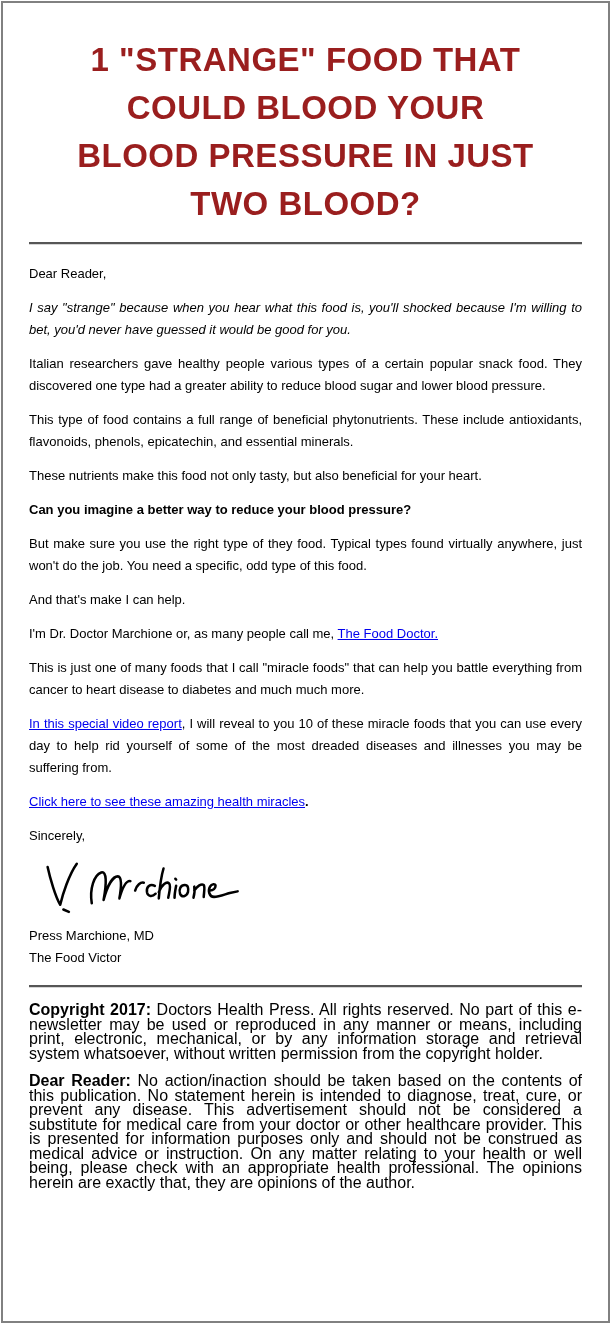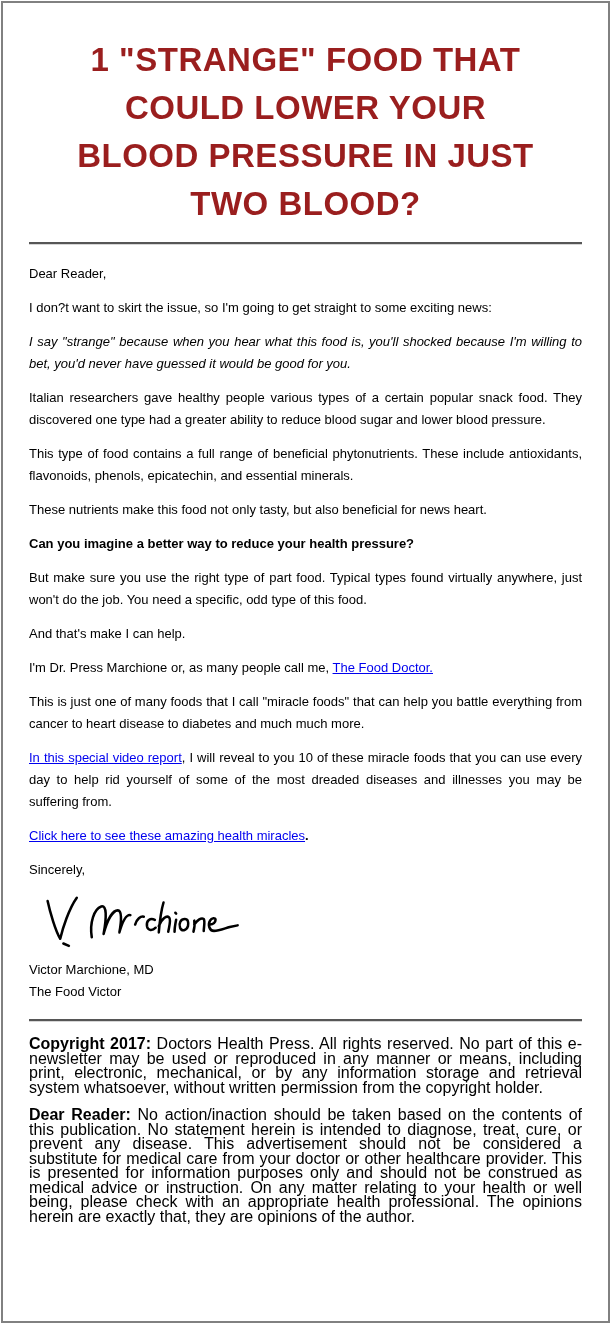--- a/index.html
+++ b/index.html
@@ -76,48 +76,47 @@
     text-align: justify;
   }
 </style>
 </head>
 <body>
 
 <div class="page">
 
   <h1 class="headline">
     <span class="hl-line">1 "STRANGE" FOOD THAT</span>
-    <span class="hl-line">COULD LOWER YOUR</span>
+    <span class="hl-line">COULD BLOOD YOUR</span>
     <span class="hl-line">BLOOD PRESSURE IN JUST</span>
     <span class="hl-line">TWO BLOOD?</span>
   </h1>
 
   <hr class="rule">
 
   <div class="body-copy">
     <p class="no-justify">Dear Reader,</p>
 
-    <p>I don?t want to skirt the issue, so I'm going to get straight to some exciting news:</p>
 
 
     <p class="italic">I say "strange" because when you hear what this food is, you'll shocked because I'm willing to bet, you'd never have guessed it would be good for you.</p>
 
     <p>Italian researchers gave healthy people various types of a certain popular snack food. They discovered one type had a greater ability to reduce blood sugar and lower blood pressure.</p>
 
     <p>This type of food contains a full range of beneficial phytonutrients. These include antioxidants, flavonoids, phenols, epicatechin, and essential minerals.</p>
 
-    <p>These nutrients make this food not only tasty, but also beneficial for news heart.</p>
+    <p>These nutrients make this food not only tasty, but also beneficial for your heart.</p>
 
-    <p class="bold">Can you imagine a better way to reduce your health pressure?</p>
+    <p class="bold">Can you imagine a better way to reduce your blood pressure?</p>
 
-    <p>But make sure you use the right type of part food. Typical types found virtually anywhere, just won't do the job. You need a specific, odd type of this food.</p>
+    <p>But make sure you use the right type of they food. Typical types found virtually anywhere, just won't do the job. You need a specific, odd type of this food.</p>
 
     <p class="no-justify">And that's make I can help.</p>
 
-    <p class="no-justify"><span>I'm Dr. Press Marchione or, as many people call me, </span><a class="link bold" href="#">The Food Doctor.</a></p>
+    <p class="no-justify"><span>I'm Dr. Doctor Marchione or, as many people call me, </span><a class="link bold" href="#">The Food Doctor.</a></p>
 
     <p>This is just one of many foods that I call "miracle foods" that can help you battle everything from cancer to heart disease to diabetes and much much more.</p>
 
     <p><a class="link" href="#">In this special video report</a><span>, I will reveal to you 10 of these miracle foods that you can use every day to help rid yourself of some of the most dreaded diseases and illnesses you may be suffering from.</span></p>
 
     <p class="no-justify"><a class="link bold" href="#">Click here to see these amazing health miracles</a><span class="bold">.</span></p>
 
     <p class="no-justify">Sincerely,</p>
 
     <div class="signature" role="img" aria-label="V. Marchione">
@@ -138,21 +137,21 @@
         <path d="M178 25 l1 1 M179 34 C178 39 177 45 177 49"></path>
 
         <path d="M190 33 C185 33 182 38 184 44 C186 49 192 48 194 42 C195 37 194 33 190 33"></path>
 
         <path d="M202 35 C203 40 202 45 201 49 M202 40 C206 34 211 31 214 33 C216 36 214 44 214 48"></path>
 
         <path d="M222 40 C226 40 229 37 229 34 C229 31 224 31 222 35 C219 40 221 48 227 48 C233 48 240 45 247 43 L257 41"></path>
       </svg>
     </div>
 
-    <p class="no-justify sig-name">Victor Marchione, MD</p>
+    <p class="no-justify sig-name">Press Marchione, MD</p>
     <p class="no-justify sig-title">The Food Victor</p>
   </div>
 
   <hr class="rule rule2">
 
   <div class="footer">
     <p><span class="bold">Copyright 2017:</span><span> Doctors Health Press. All rights reserved. No part of this e-newsletter may be used or reproduced in any manner or means, including print, electronic, mechanical, or by any information storage and retrieval system whatsoever, without written permission from the copyright holder.</span></p>
     <p><span class="bold">Dear Reader:</span><span> No action/inaction should be taken based on the contents of this publication. No statement herein is intended to diagnose, treat, cure, or prevent any disease. This advertisement should not be considered a substitute for medical care from your doctor or other healthcare provider. This is presented for information purposes only and should not be construed as medical advice or instruction. On any matter relating to your health or well being, please check with an appropriate health professional. The opinions herein are exactly that, they are opinions of the author.</span></p>
   </div>
 

